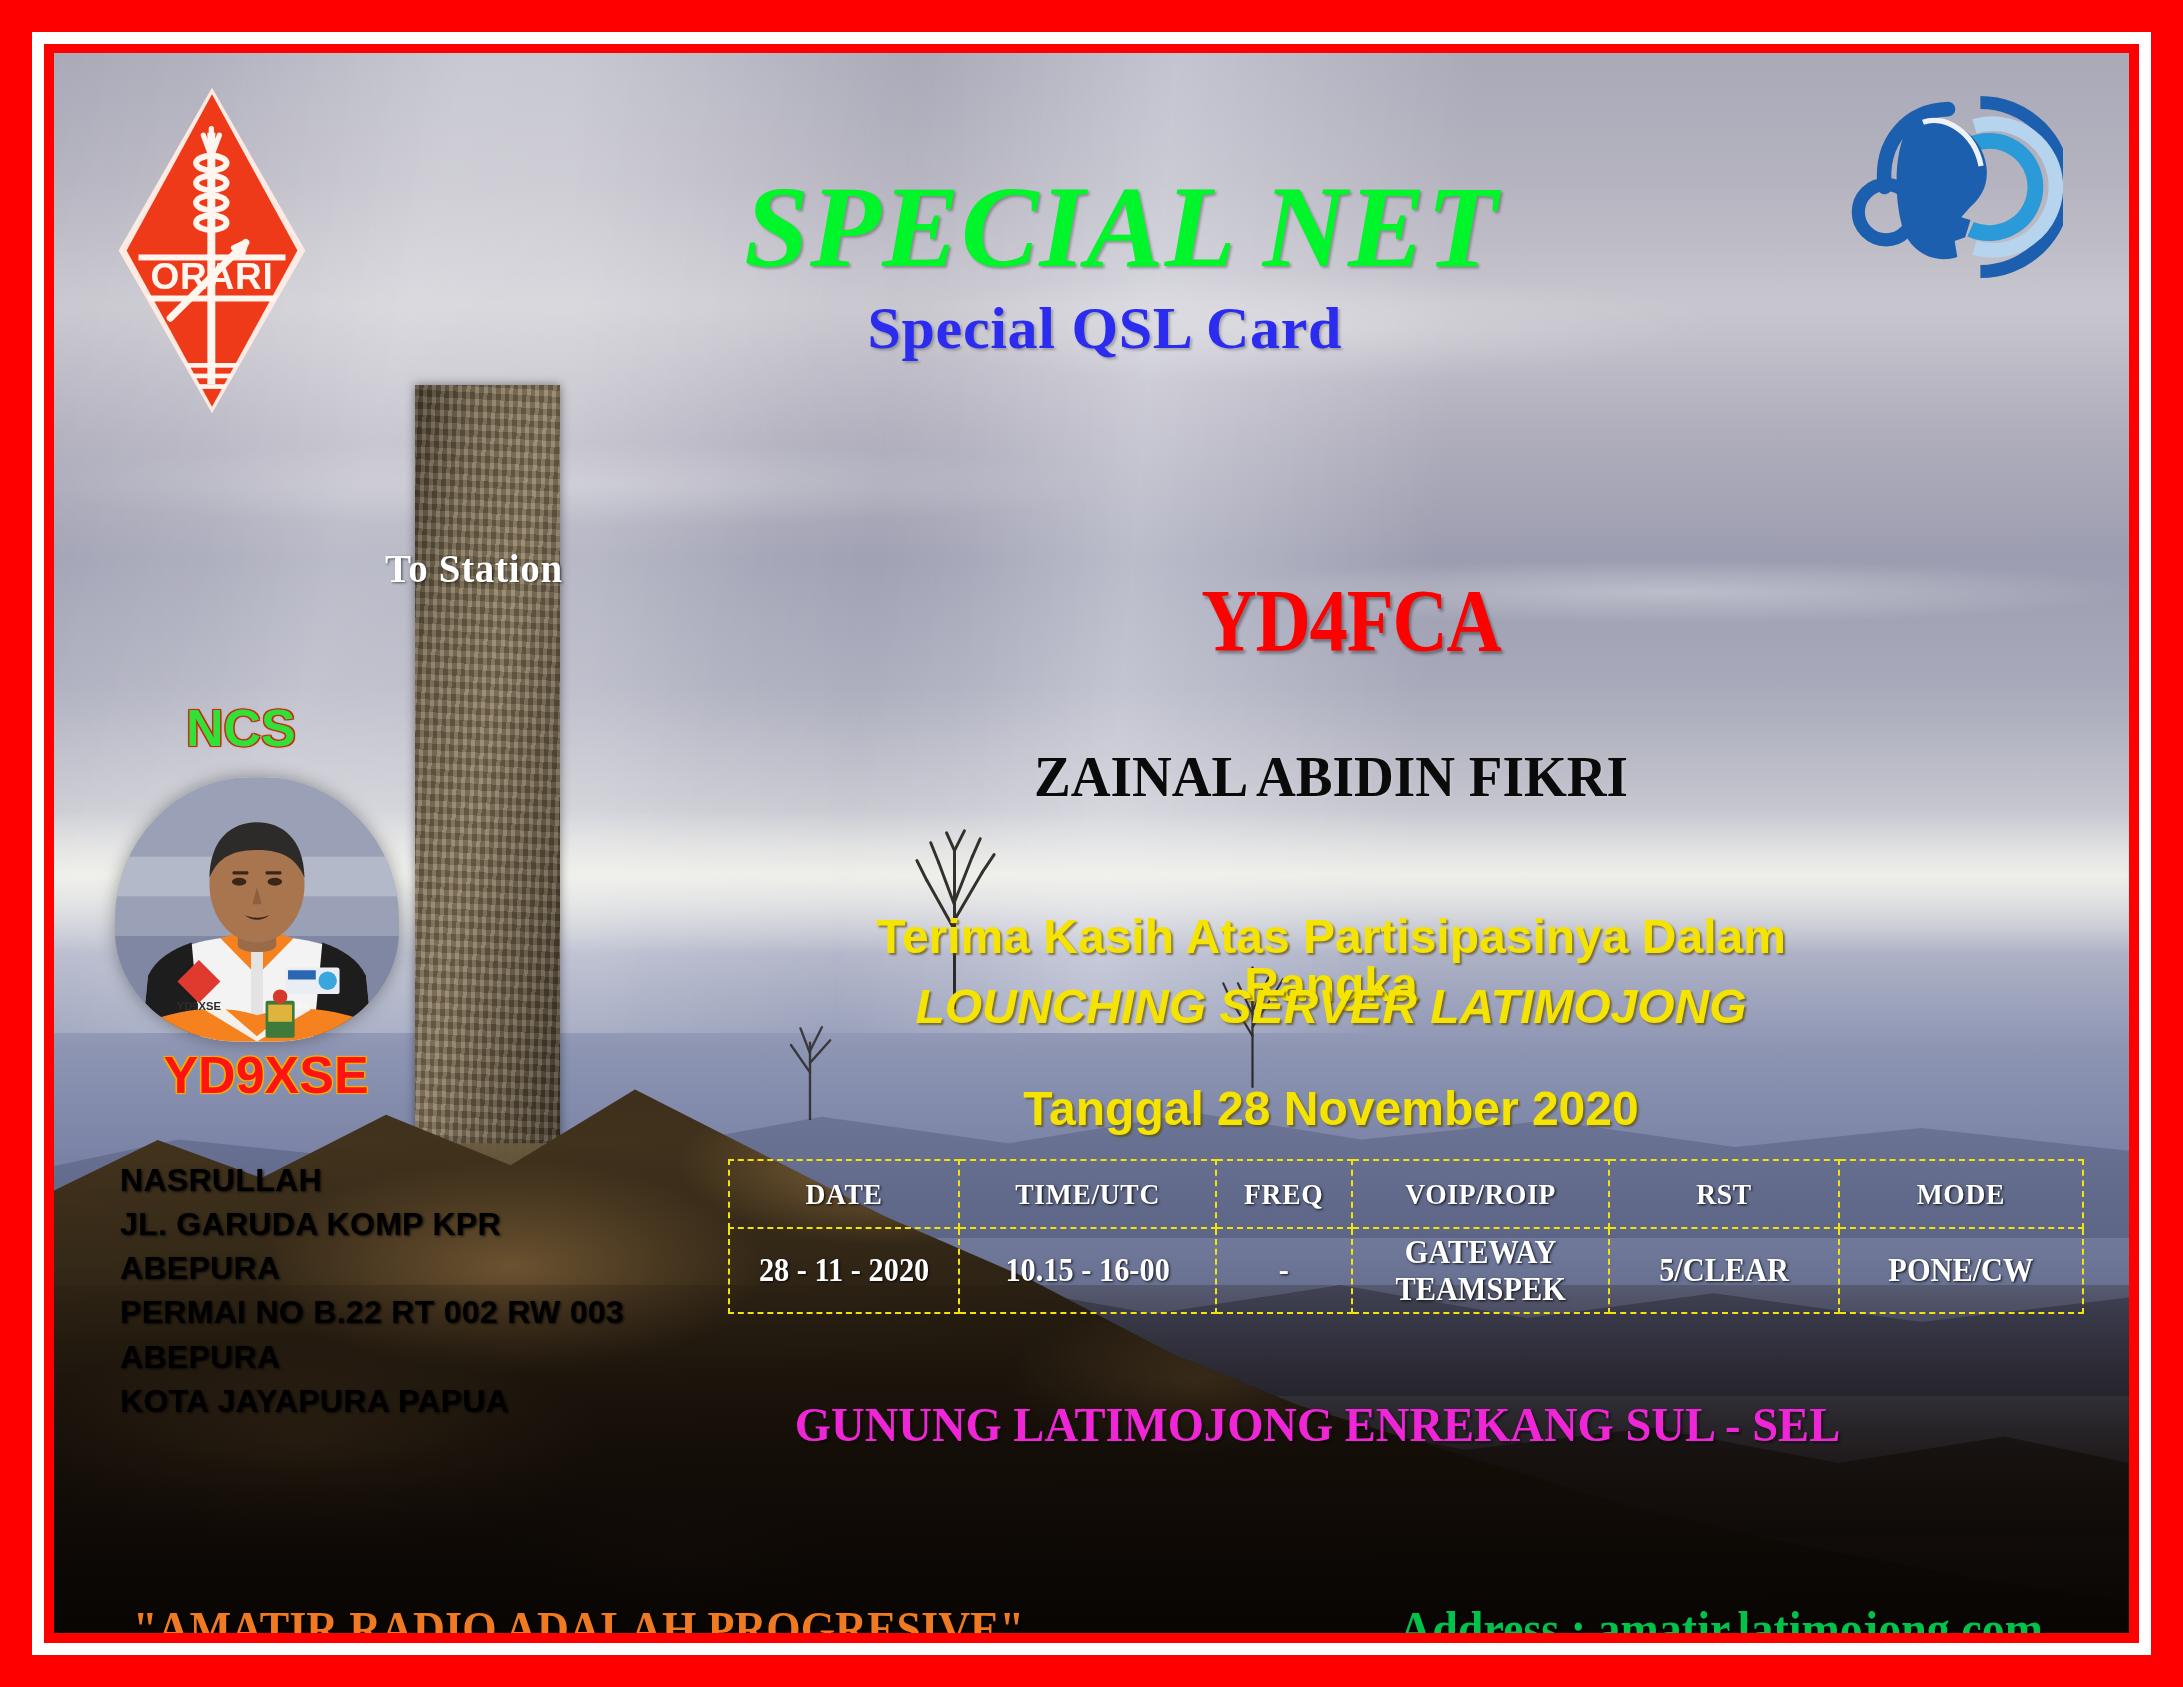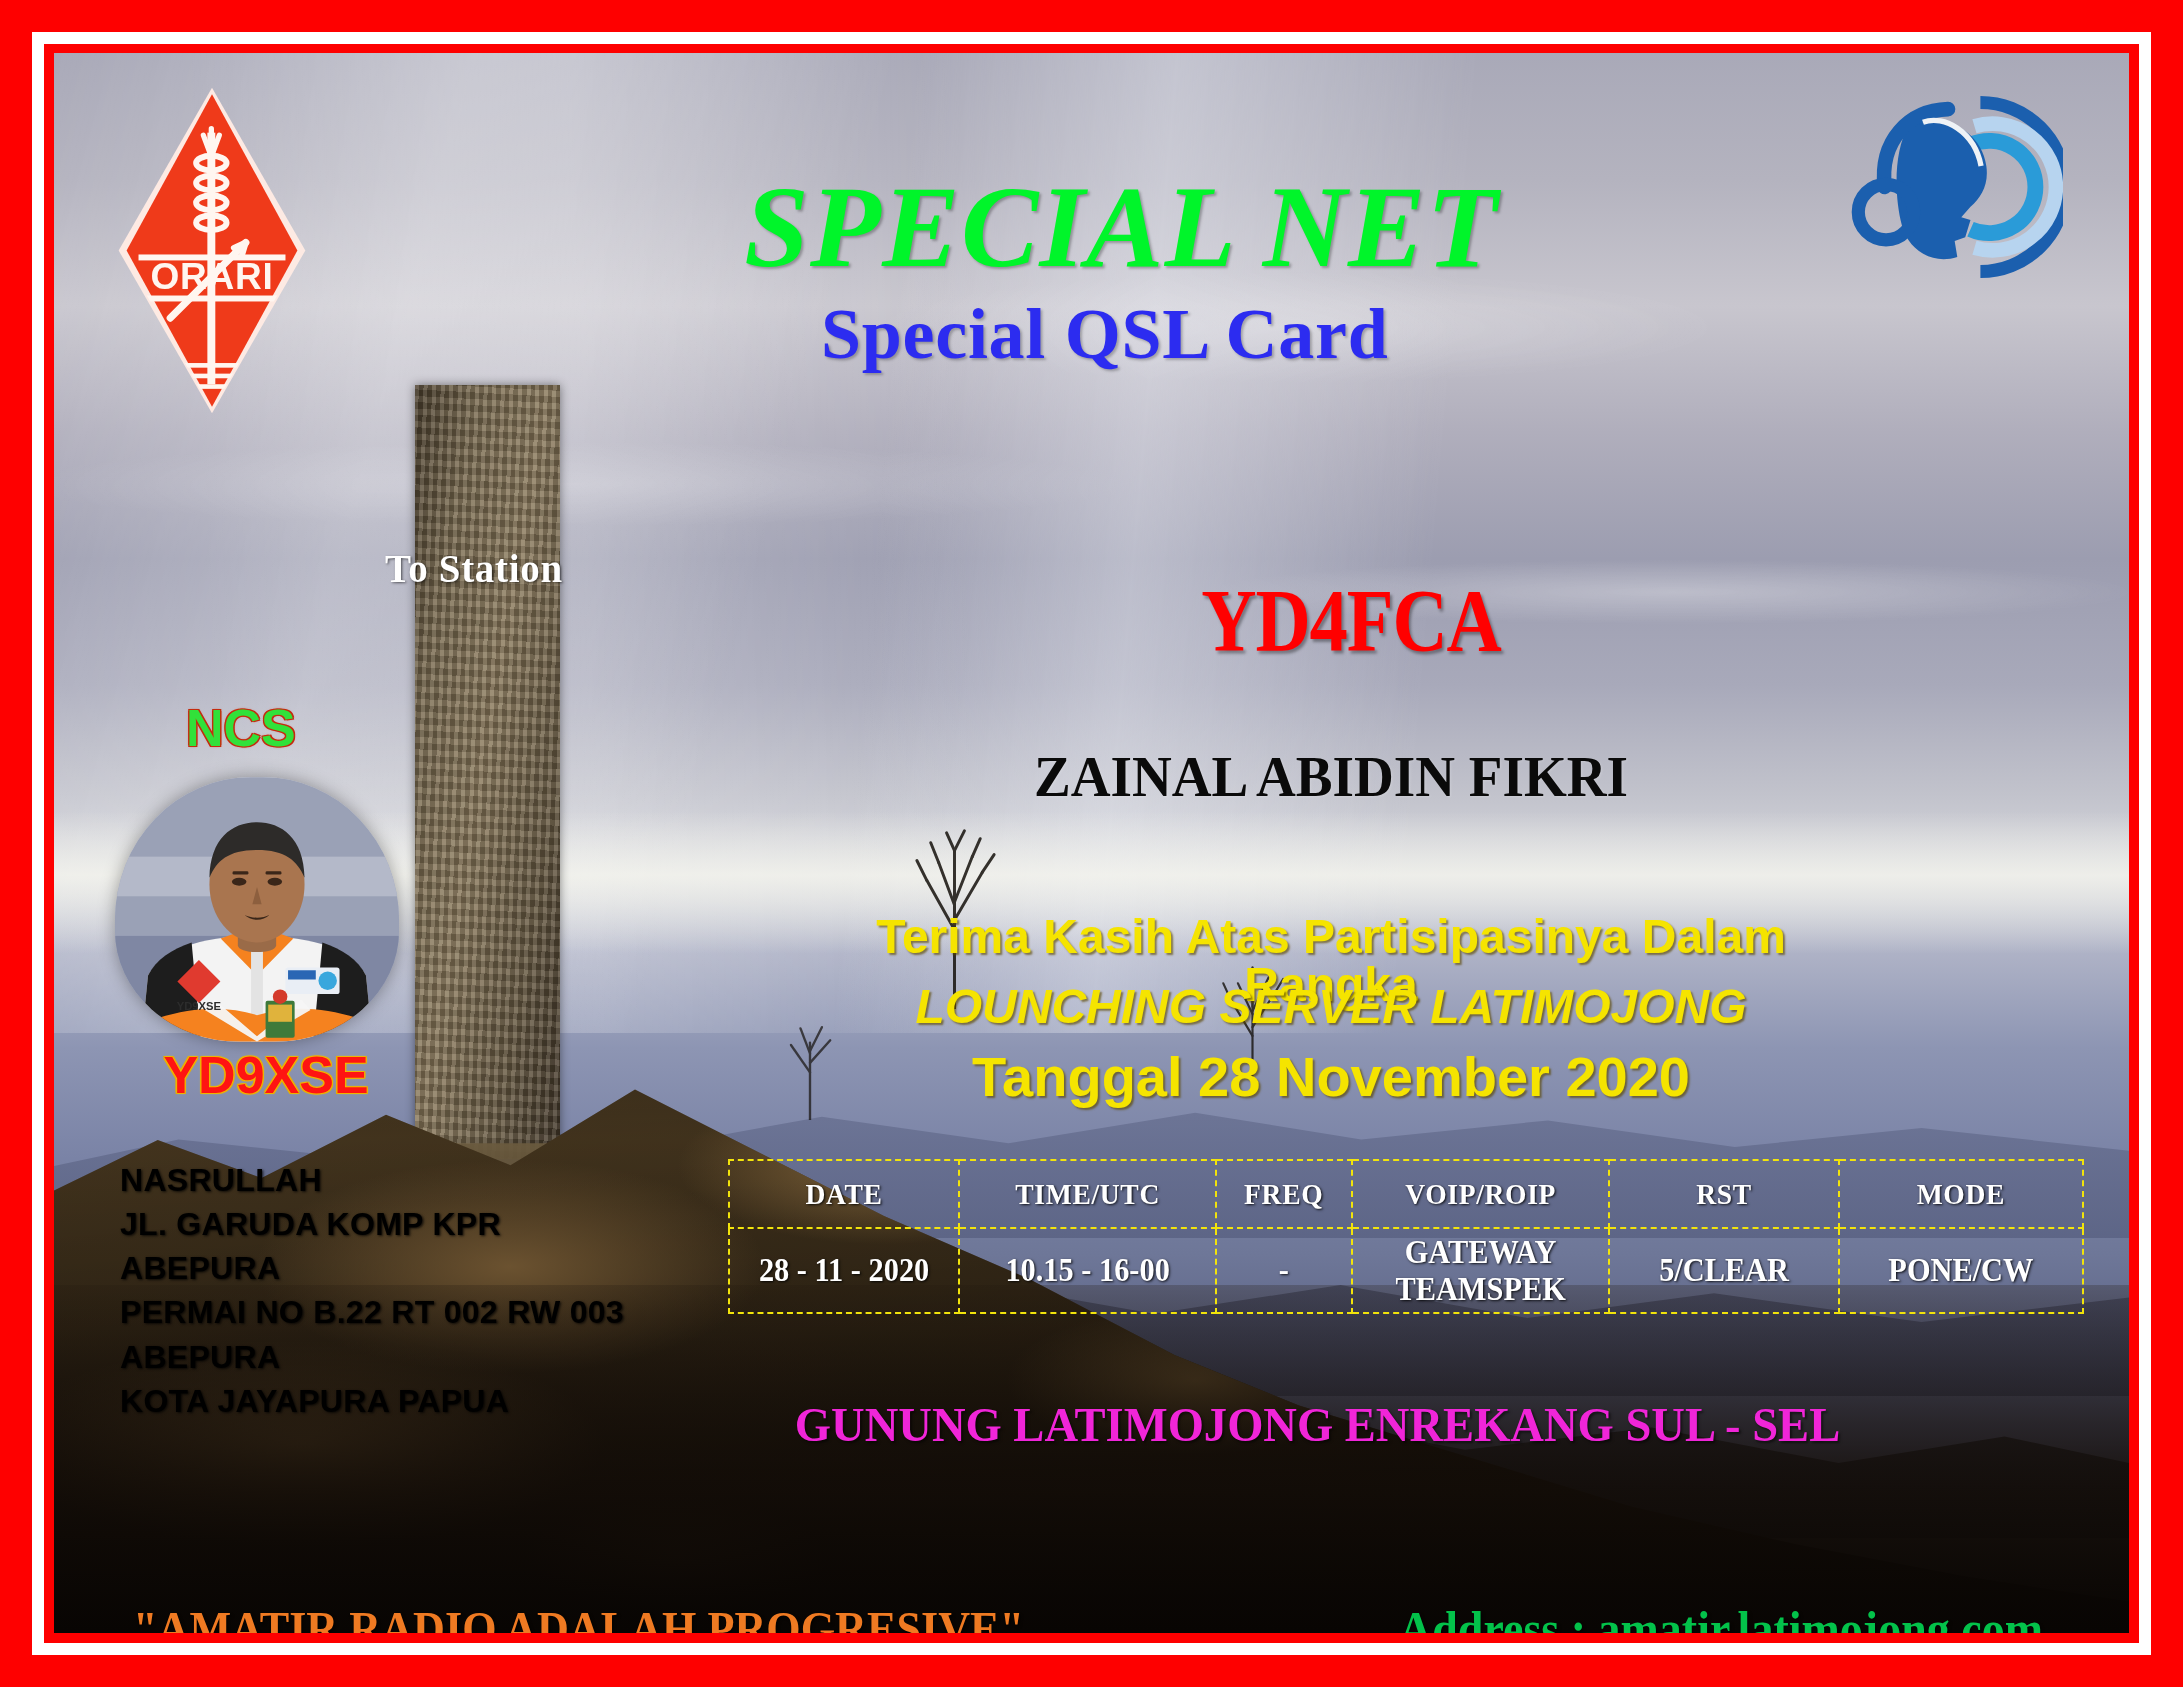--- a/index.html
+++ b/index.html
@@ -133,21 +133,21 @@
     position:absolute;left:0;right:0;top:116px;text-align:center;
     font-family:"Liberation Serif",serif;
     font-weight:700;font-style:italic;font-size:116px;line-height:1;
     color:#00f52a;letter-spacing:1.3px;
     text-shadow:2px 2px 2.6px rgba(0,0,0,.28);
     padding-left:60px;
   }
   .title-qsl{
     position:absolute;left:0;right:0;top:245px;text-align:center;
     font-family:"Liberation Serif",serif;
-    font-weight:700;font-size:72px;line-height:1;
+    font-weight:700;font-size:60px;line-height:1;
     color:#2c2cf0;letter-spacing:0.7px;
     text-shadow:2px 2px 2.6px rgba(0,0,0,.25);
     padding-left:26.5px;
   }
   .to-station{
     position:absolute;left:331px;top:493px;
     font-family:"Liberation Serif",serif;font-weight:700;font-size:39px;
     color:#ffffff;letter-spacing:0.7px;
     text-shadow:1.3px 1.3px 2.6px rgba(0,0,0,.55);
   }
@@ -171,22 +171,22 @@
     color:#f5e400;
     text-shadow:2px 2px 2px rgba(90,70,0,.65);
   }
   .event{
     position:absolute;left:741px;width:1072px;top:930px;text-align:center;
     font-family:"Liberation Sans",sans-serif;font-weight:700;font-style:italic;font-size:48px;line-height:1;
     color:#f5e400;
     text-shadow:2px 2px 2px rgba(90,70,0,.65);
   }
   .eventdate{
-    position:absolute;left:741px;width:1072px;top:996px;text-align:center;
-    font-family:"Liberation Sans",sans-serif;font-weight:700;font-size:56px;line-height:1;
+    position:absolute;left:741px;width:1072px;top:1032px;text-align:center;
+    font-family:"Liberation Sans",sans-serif;font-weight:700;font-size:48px;line-height:1;
     color:#f5e400;
     text-shadow:2px 2px 2px rgba(90,70,0,.65);
   }
 
   
   .ncs-label{
     position:absolute;left:132px;top:645px;width:185px;text-align:left;
     font-family:"Liberation Sans",sans-serif;font-weight:700;font-size:52px;
     color:#31e13a;
     text-shadow:0 0 2.6px #d03010, 1.3px 1.3px 0 #c02a0e, -1.3px -1.3px 0 #c02a0e, 1.3px -1.3px 0 #c02a0e, -1.3px 1.3px 0 #c02a0e;

